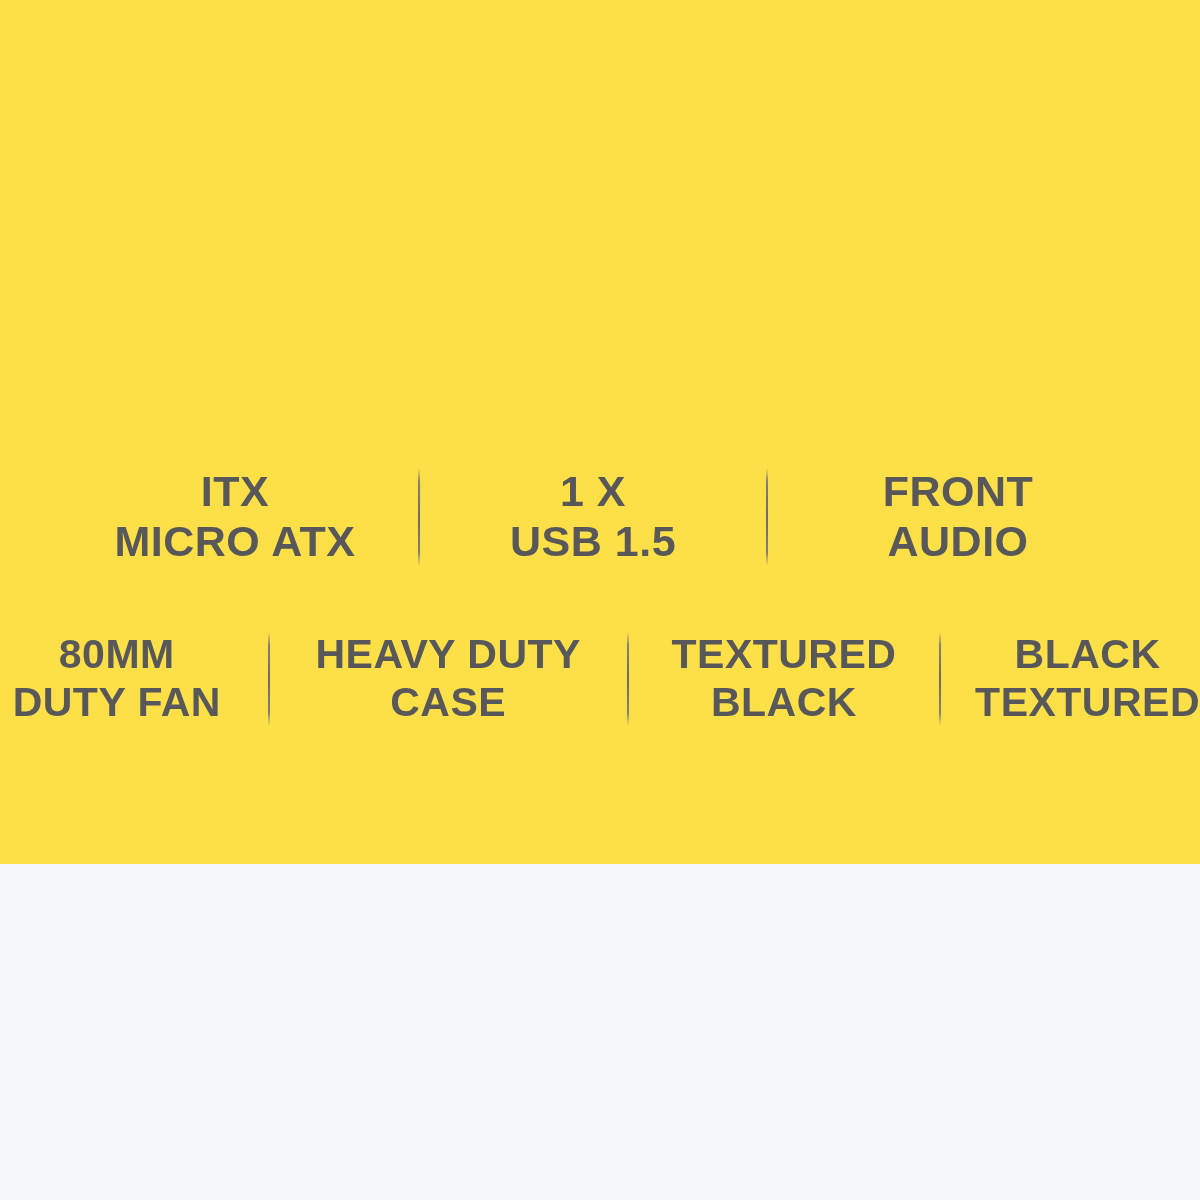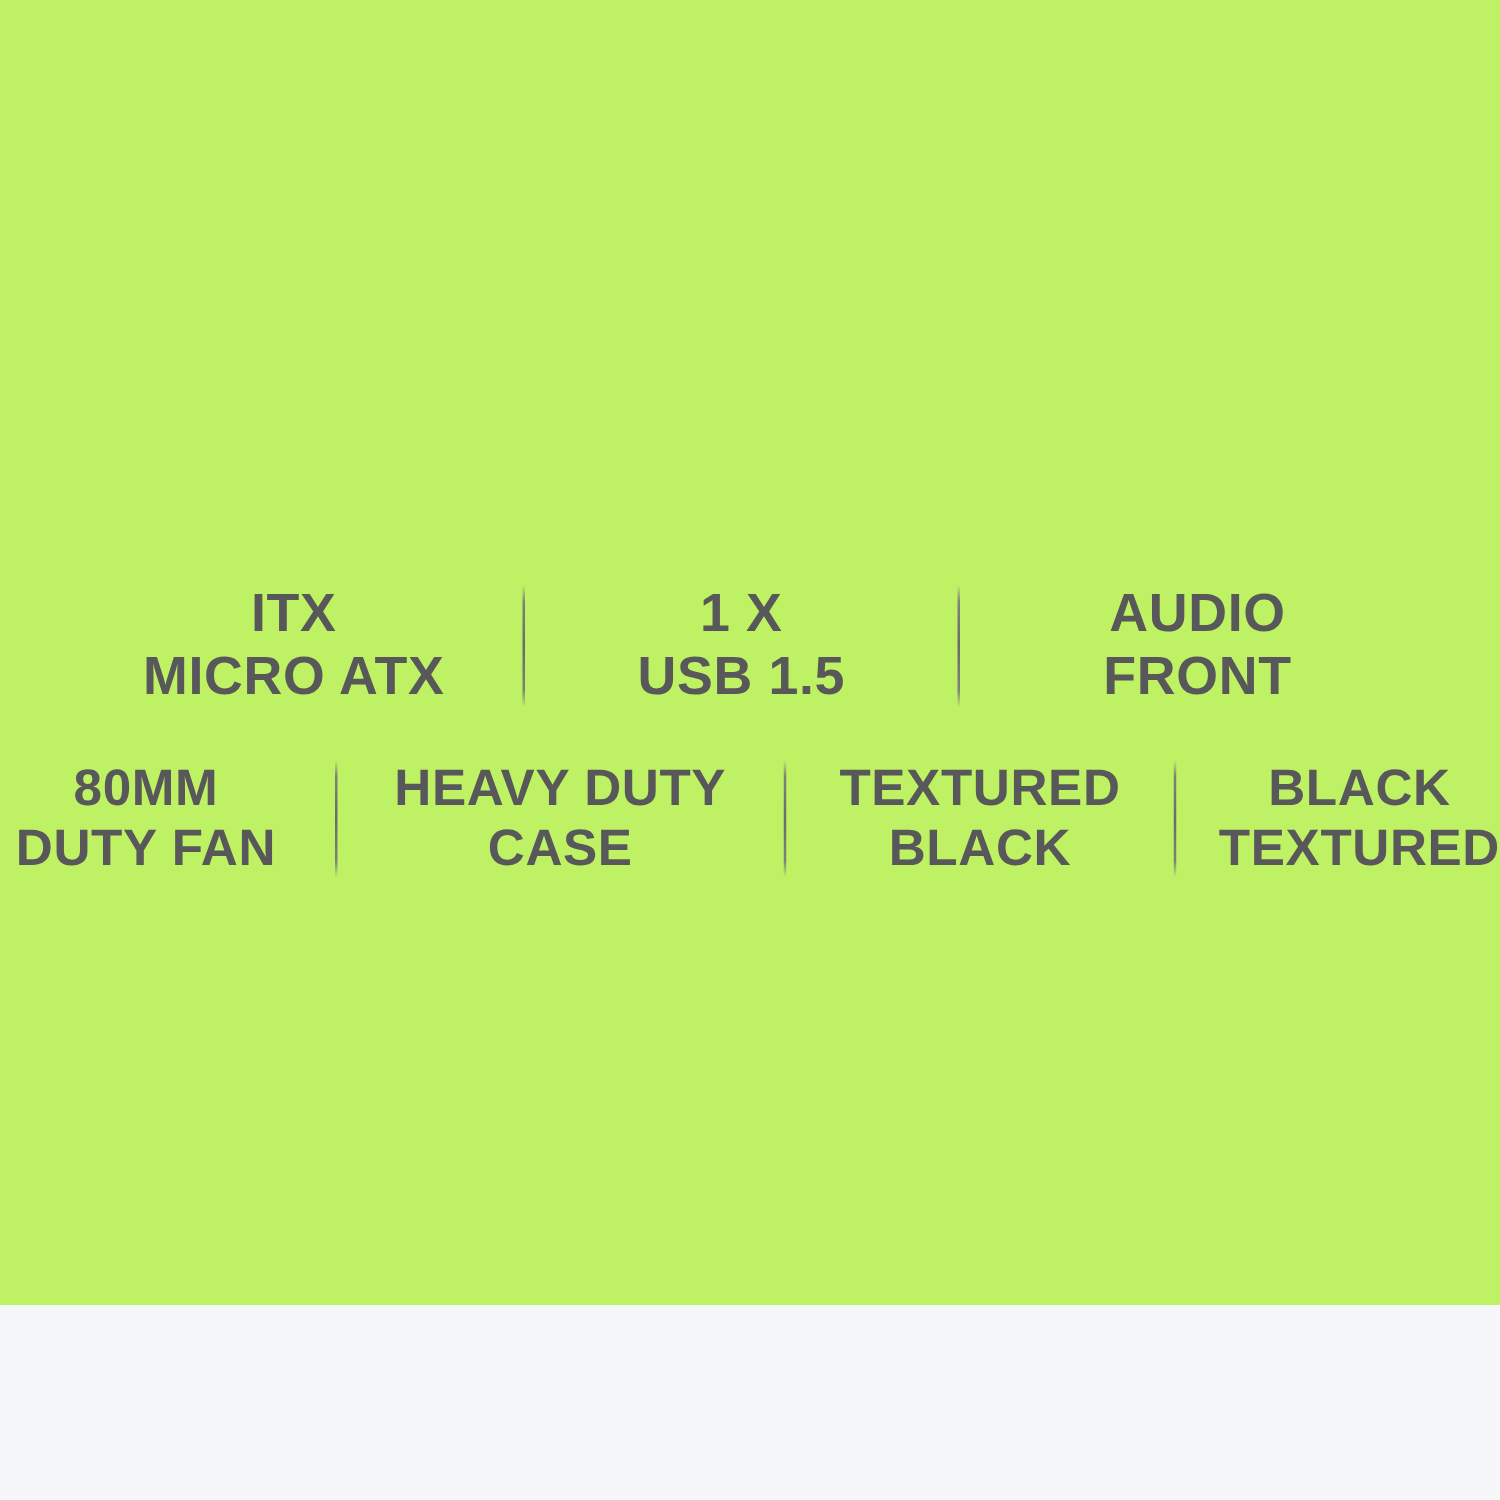--- a/index.html
+++ b/index.html
@@ -10,42 +10,42 @@
     width: 1200px;
     height: 1200px;
     background: #f6f7f9;
     font-family: "Liberation Sans", sans-serif;
     overflow: hidden;
   }
 
   .spec-board {
     position: relative;
     width: 1200px;
-    height: 1044px;
-    background: #bef264;
+    height: 864px;
+    background: #fde047;
   }
 
   
   .spec-row {
     position: absolute;
     left: 0;
     width: 1200px;
     display: flex;
     flex-direction: row;
     align-items: center;
     justify-content: center;
   }
 
   .spec-row--primary {
     top: 462px;
     height: 110px;
   }
 
   .spec-row--secondary {
-    top: 600px;
+    top: 624px;
     height: 110px;
     align-items: center;
   }
 
   .spec-cell {
     display: flex;
     flex-direction: column;
     align-items: center;
     justify-content: center;
     text-align: center;
@@ -120,22 +120,22 @@
     <div class="spec-cell cell-usb">
       <span class="spec-line">1 X</span>
       <span class="spec-line">USB 1.5</span>
     </div>
 
     <div class="spec-gap-l"></div>
     <div class="spec-divider"></div>
     <div class="spec-gap-r"></div>
 
     <div class="spec-cell cell-audio">
+      <span class="spec-line">FRONT</span>
       <span class="spec-line">AUDIO</span>
-      <span class="spec-line">FRONT</span>
     </div>
 
   </div>
 
   <div class="spec-row spec-row--secondary">
 
     <div class="spec-cell cell-fan">
       <span class="spec-line">80MM</span>
       <span class="spec-line">DUTY FAN</span>
     </div>

